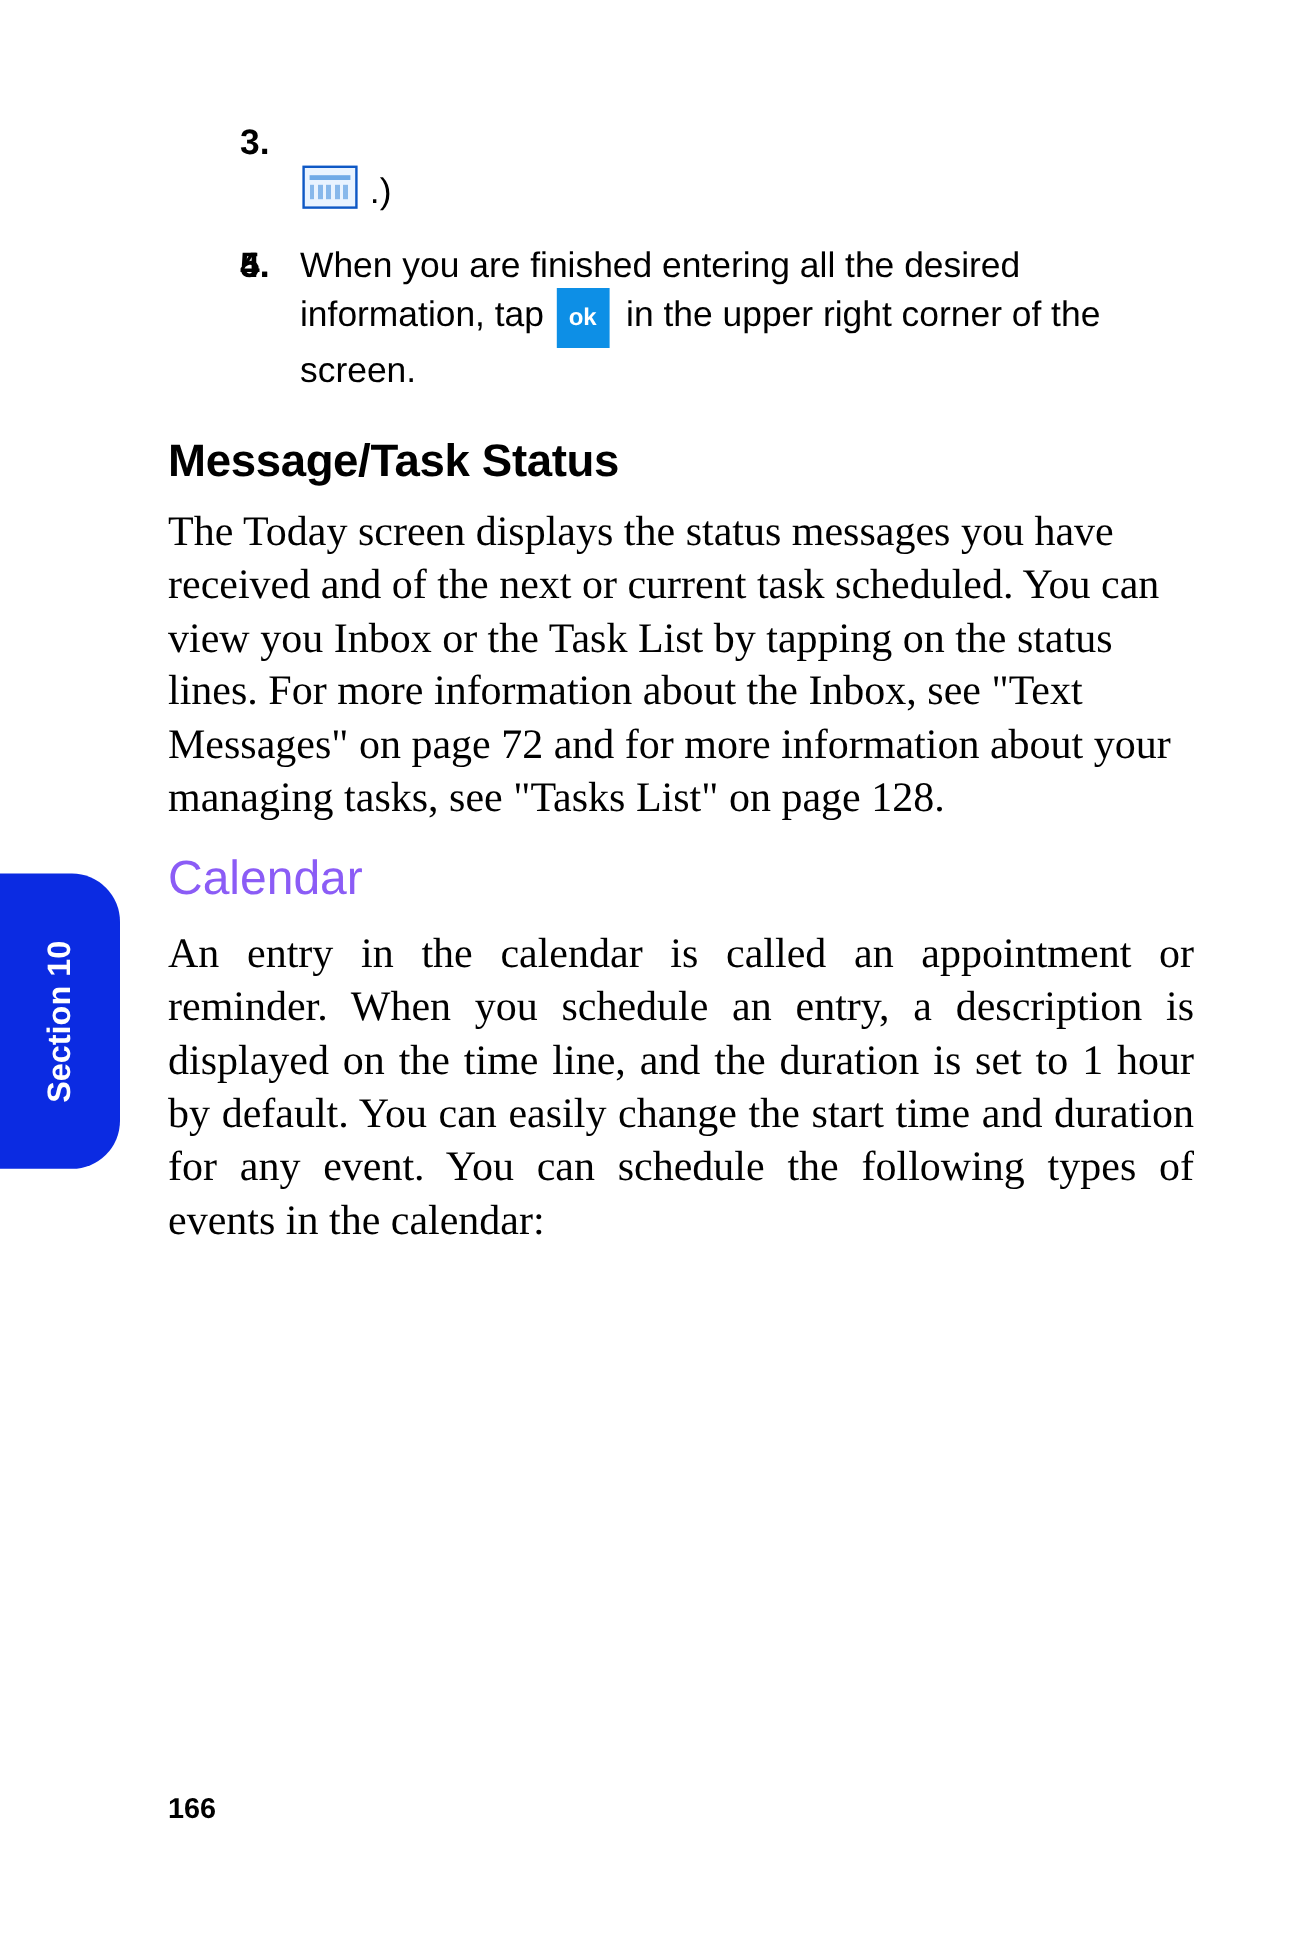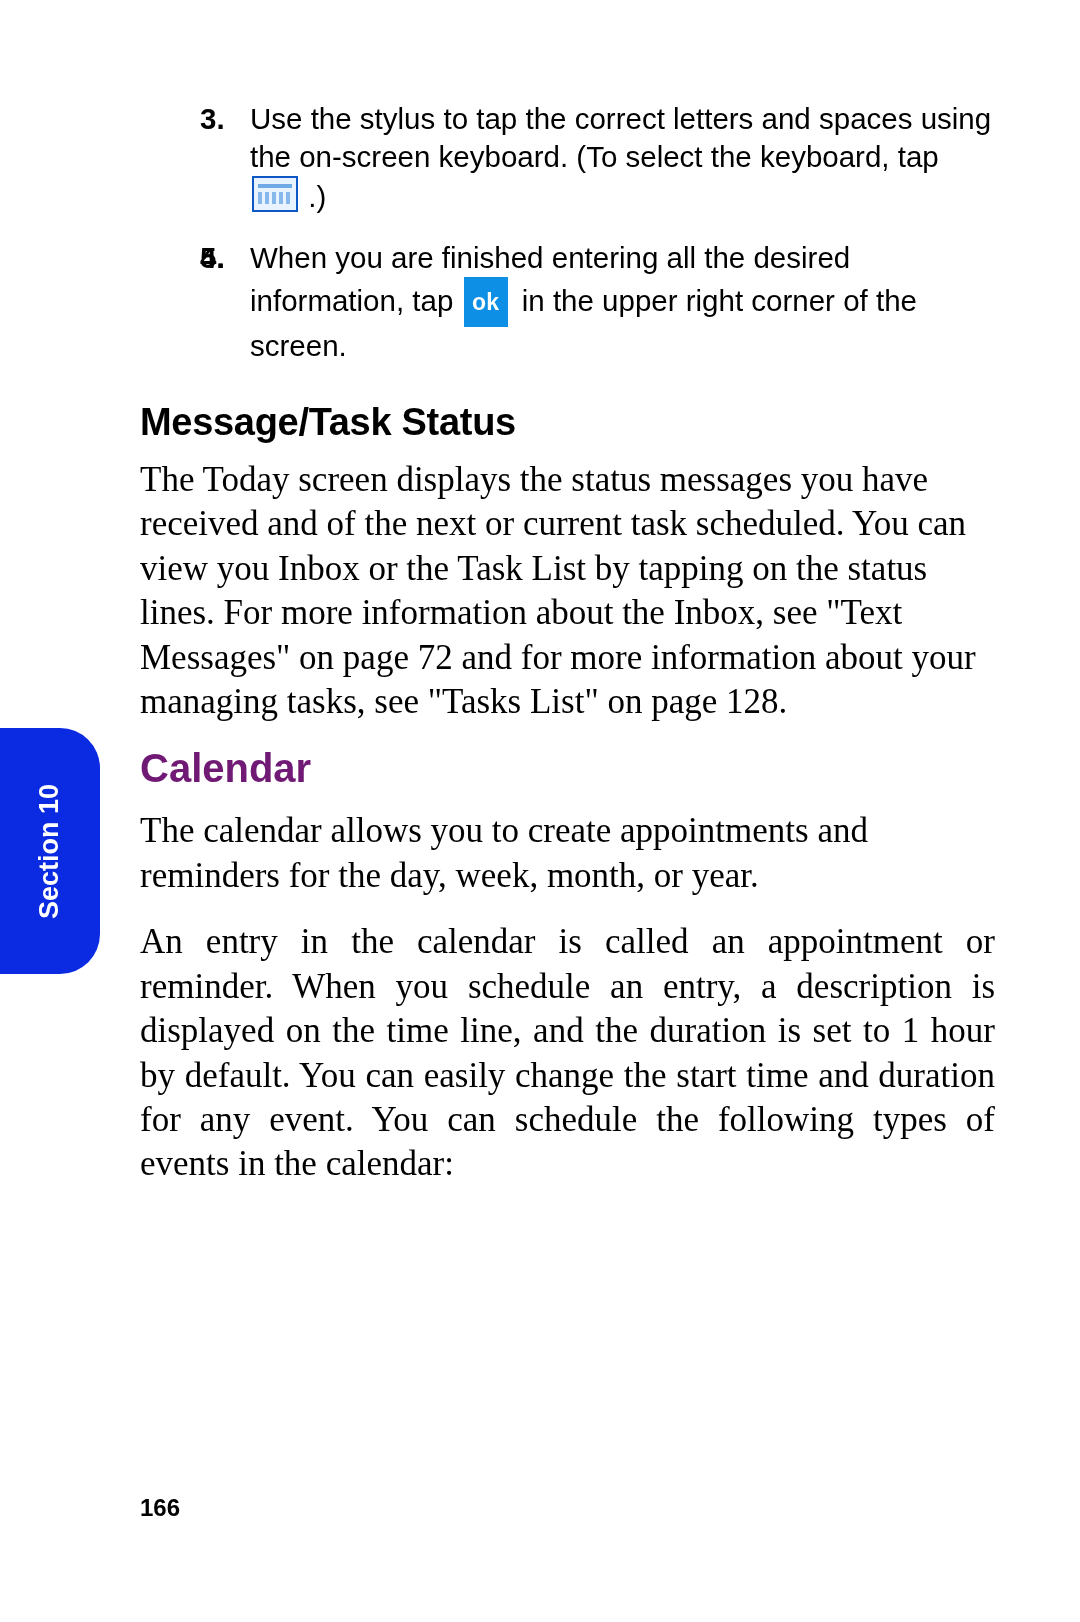--- a/index.html
+++ b/index.html
@@ -91,39 +91,39 @@
   }
   .ok-icon {
     display: inline-block;
     min-width: 36px;
     height: 26px;
     padding: 12px 4px;
     background: #0d8fe6;
     color: #ffffff;
     font-family: Arial, Helvetica, sans-serif;
     font-weight: bold;
-    font-size: 23px;
+    font-size: 20px;
     line-height: 26px;
     text-align: center;
     vertical-align: 1px;
     margin: 0 6px 0 2px;
   }
   
   h2.sub {
     font-family: Arial, Helvetica, sans-serif;
     font-weight: bold;
     font-size: 38px;
     margin: 0 0 14px 0;
     letter-spacing: -0.3px;
   }
   h2.main-blue {
     font-family: Arial, Helvetica, sans-serif;
-    font-weight: bold;
+    font-weight: normal;
     font-size: 40px;
-    color: #701a75;
+    color: #8b5cf6;
     margin: 12px 0 18px 0;
   }
   
   p.body {
     font-family: Georgia, "Times New Roman", serif;
     font-size: 35px;
     line-height: 1.27;
     margin: 0 0 22px 0;
     color: #000;
   }
@@ -167,36 +167,34 @@
 
 <div class="page">
 
   <div class="side-tab">
     <span>Section 10</span>
   </div>
 
   <ol class="steps">
     <li>
       <span class="num">3.</span>
-      <span>Use the stylus to tap the correct letters and spaces using the on-screen keyboard. (To select the keyboard, tap </span>
       <br>
       <span class="kbd-icon"></span><span> .)</span>
     </li>
     <li>
       <span class="num">4.</span>
     </li>
     <li>
       <span class="num">5.</span>
       <span>When you are finished entering all the desired information, tap </span><span class="ok-icon">ok</span><span> in the upper right corner of the screen.</span>
     </li>
   </ol>
 
   <h2 class="sub">Message/Task Status</h2>
   <p class="body">The Today screen displays the status messages you have received and of the next or current task scheduled. You can view you Inbox or the Task List by tapping on the status lines. For more information about the Inbox, see "Text Messages" on page 72 and for more information about your managing tasks, see "Tasks List" on page 128.</p>
 
   <h2 class="main-blue">Calendar</h2>
-  <p class="body">The calendar allows you to create appointments and reminders for the day, week, month, or year.</p>
 
   <p class="body justify">An entry in the calendar is called an appointment or reminder. When you schedule an entry, a description is displayed on the time line, and the duration is set to 1 hour by default. You can easily change the start time and duration for any event. You can schedule the following types of events in the calendar:</p>
 
 
   <div class="page-num">166</div>
 </div>
 
 </body></html>

